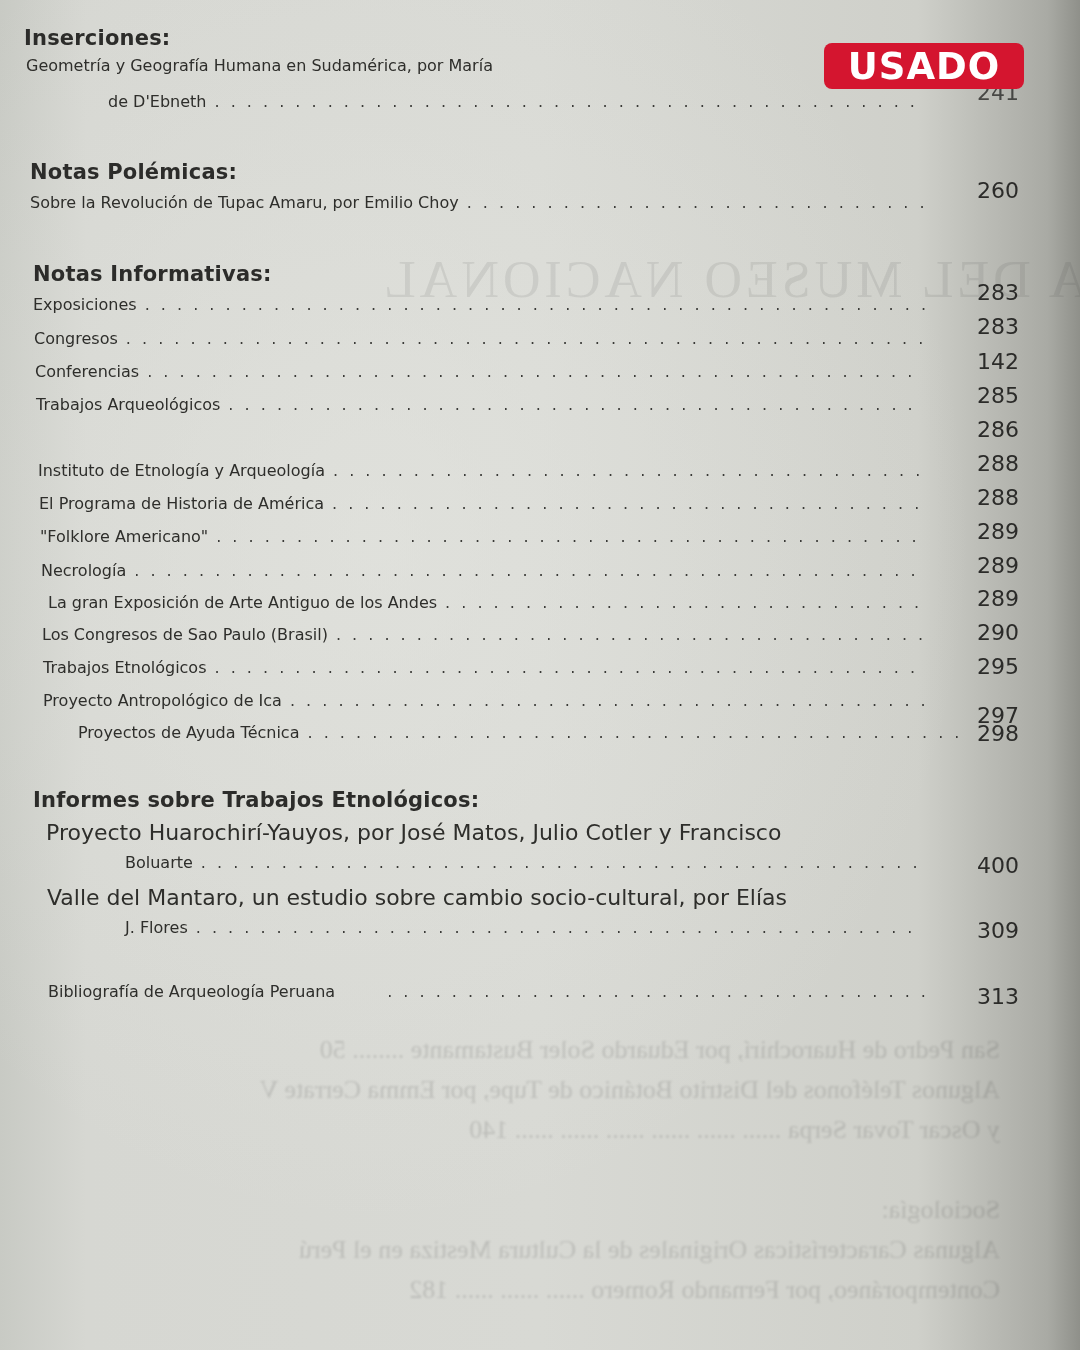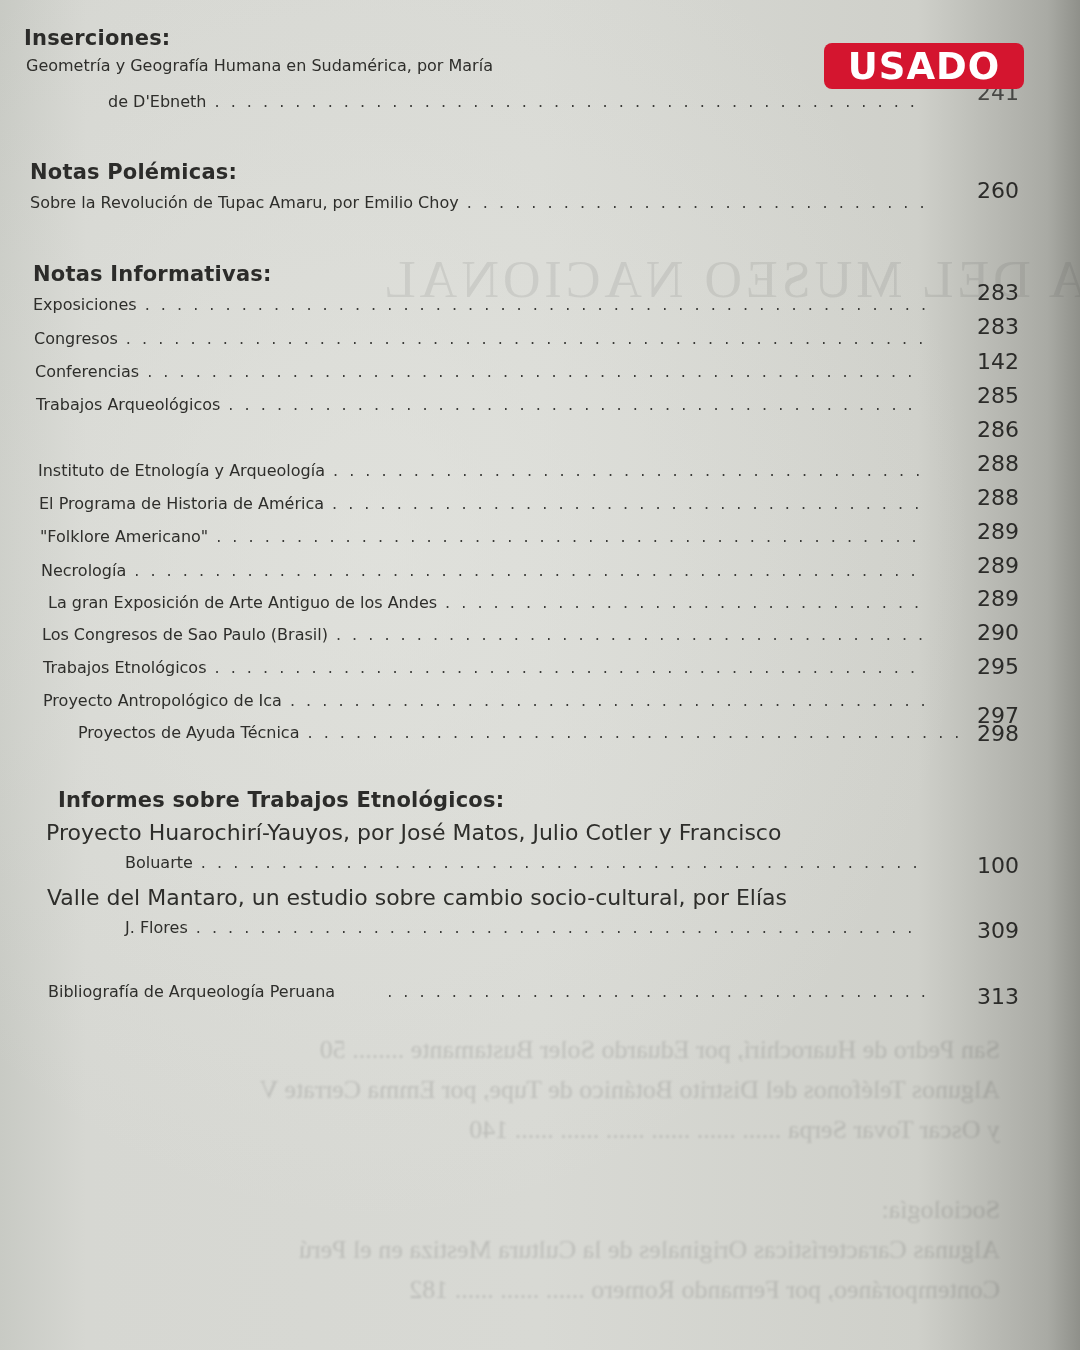--- a/index.html
+++ b/index.html
@@ -167,28 +167,28 @@
     <span class="leader"></span>
   </div>
   <div class="page-num" style="left:968px; top:688px;margin-top:15px;">297</div>
 
   <div class="entry" style="left:44px; top:723px; width:881px;margin-left:34px;">
     <span class="label">Proyectos de Ayuda Técnica</span>
     <span class="leader"></span>
   </div>
   <div class="page-num" style="left:968px; top:721px;">298</div>
 
-  <div class="section-head" style="left:58px; top:788px;">Informes sobre Trabajos Etnológicos:</div>
+  <div class="section-head" style="left:33px; top:788px;">Informes sobre Trabajos Etnológicos:</div>
 
   <div class="cont" style="left:46px; top:820px;">Proyecto Huarochirí-Yauyos, por José Matos, Julio Cotler y Francisco</div>
   <div class="entry" style="left:125px; top:853px; width:800px;">
     <span class="label">Boluarte</span>
     <span class="leader"></span>
   </div>
-  <div class="page-num" style="left:968px; top:853px;">100</div>
+  <div class="page-num" style="left:968px; top:853px;">400</div>
 
   <div class="cont" style="left:47px; top:885px;">Valle del Mantaro, un estudio sobre cambio socio-cultural, por Elías</div>
   <div class="entry" style="left:125px; top:918px; width:800px;">
     <span class="label">J. Flores</span>
     <span class="leader"></span>
   </div>
   <div class="page-num" style="left:968px; top:918px;">309</div>
 
   <div class="entry" style="left:48px; top:982px; width:877px;gap:44px;">
     <span class="label">Bibliografía de Arqueología Peruana</span>

